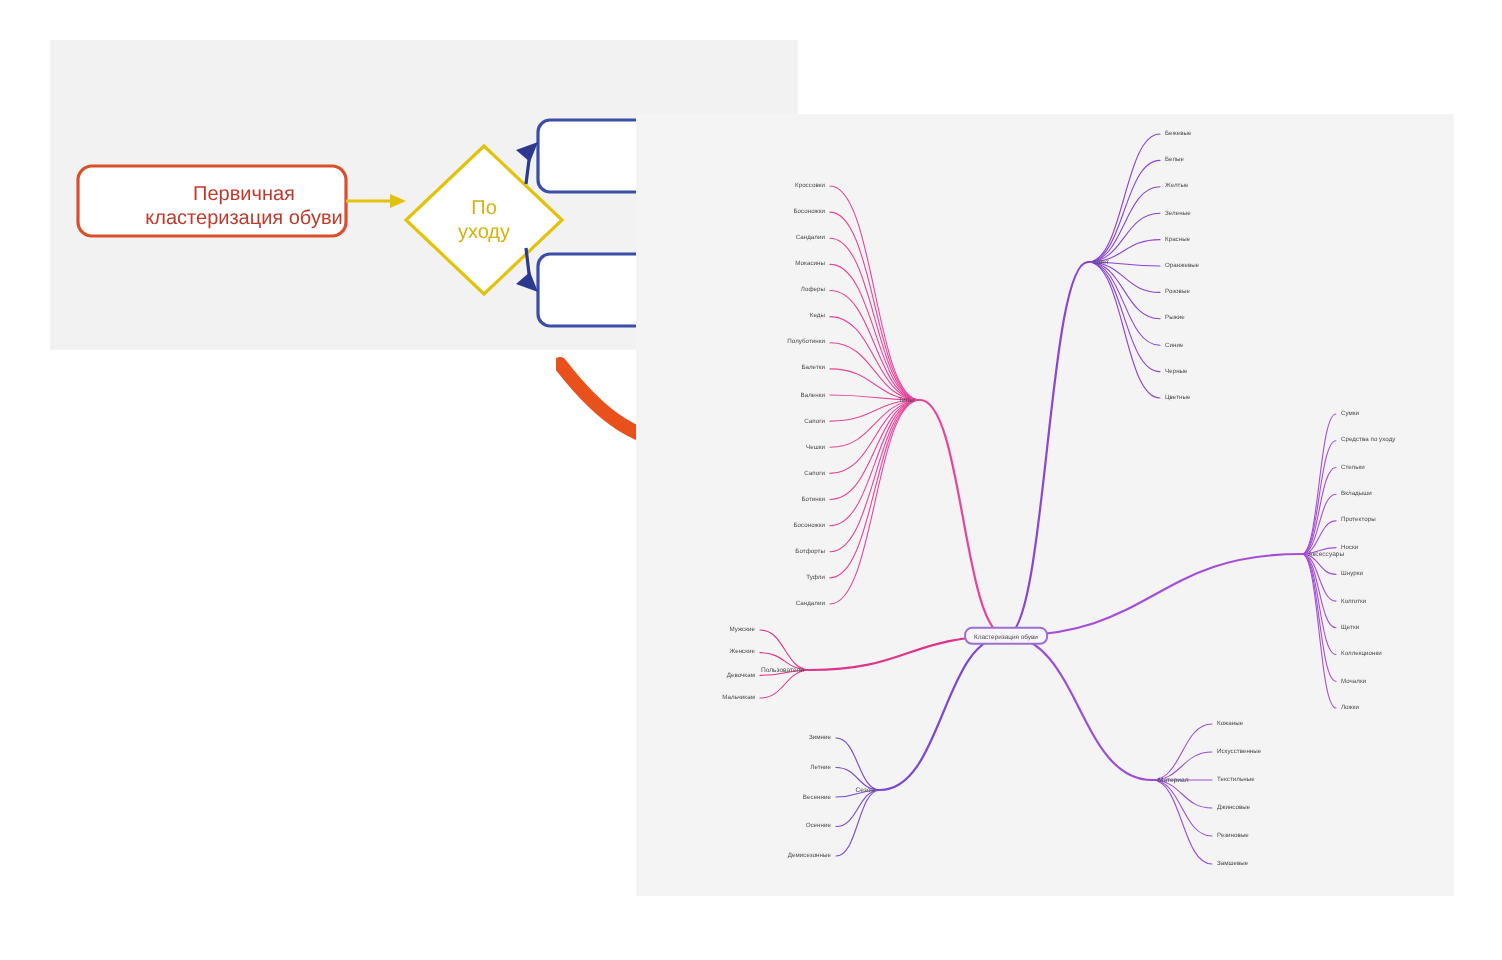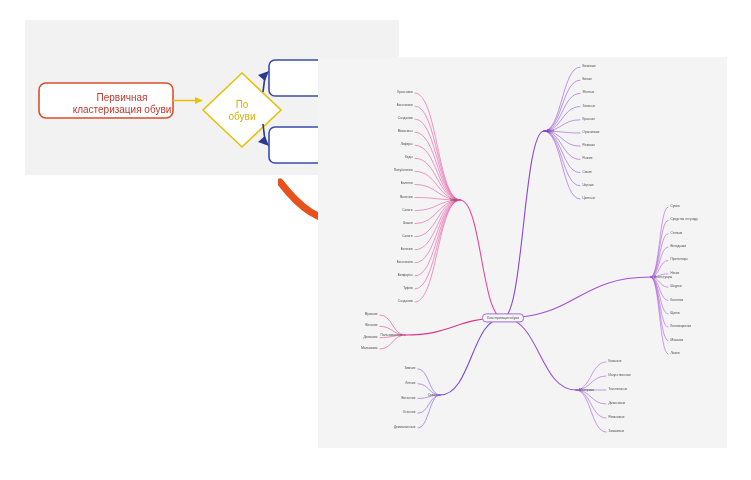--- a/index.html
+++ b/index.html
@@ -61,21 +61,21 @@
 
     <g>
       <line x1="238" y1="104" x2="240" y2="121" stroke="#2b3a8f" stroke-width="1.6"></line>
       <polygon points="244,126 233,122 240,116" fill="#2b3a8f"></polygon>
     </g>
   </svg>
 
   <div class="flow-label" id="src-label">Первичная
 кластеризация обуви</div>
   <div class="flow-label" id="dec-label">По
-обуви</div>
+уходу</div>
   <div class="flow-label" id="male-label">Мужская</div>
   <div class="flow-label" id="female-label">Женская</div>
 </div>
 
 <svg id="arrow-svg" viewBox="0 0 90 62">
   <path d="M2,4 C22,30 40,44 72,46" stroke="#e8501c" stroke-width="7" fill="none" stroke-linecap="round"></path>
   <path d="M44,34 C56,40 66,44 76,46 C66,49 56,54 46,60" fill="#e8501c" opacity="0.95"></path>
 </svg>
 
 <div id="map-panel">

